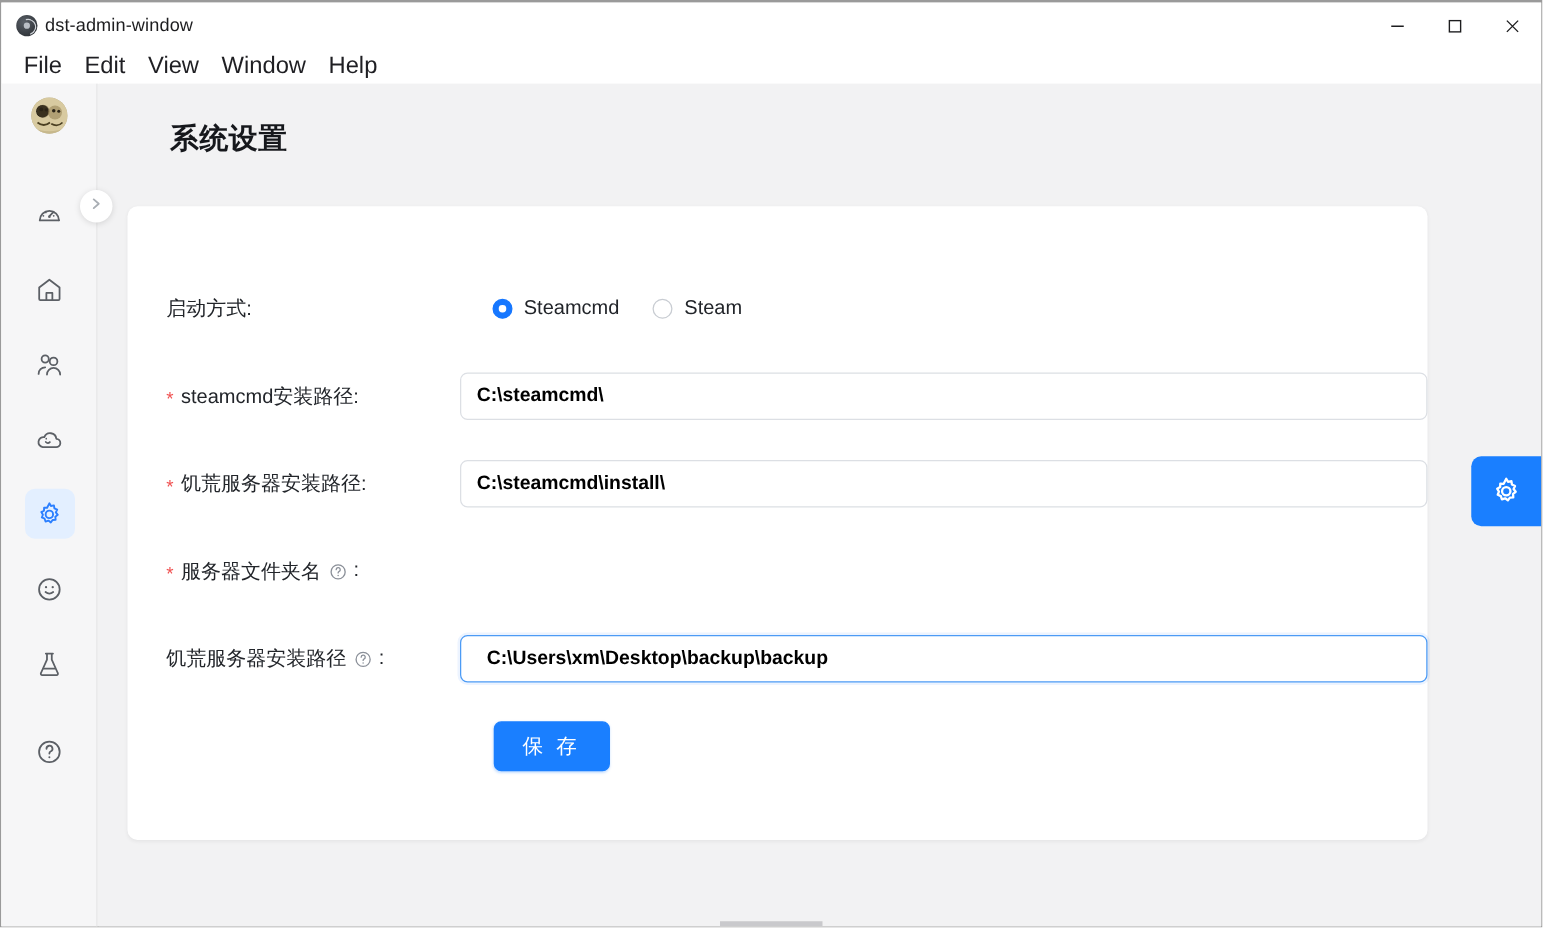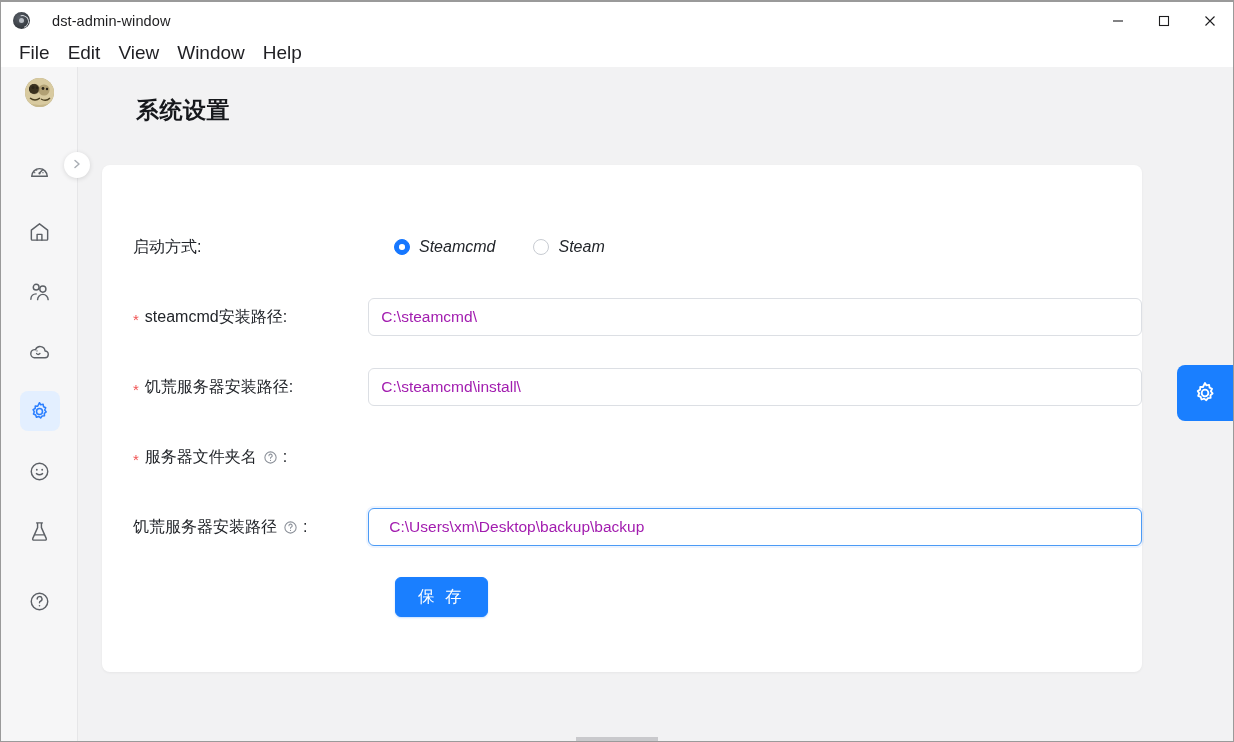--- a/index.html
+++ b/index.html
@@ -28,21 +28,21 @@
     top: 0; left: 0;
     width: 1232px;
     height: 37px;
     background: #ffffff;
     display: flex;
     align-items: center;
   }
   .title-left {
     display: flex;
     align-items: center;
-    gap: 22px;
+    gap: 6px;
     padding-left: 12px;
   }
   .app-logo {
     width: 17px; height: 17px;
     border-radius: 50%;
     background: radial-gradient(circle at 38% 34%, #5a6068 0%, #3b4046 55%, #25282c 100%);
     position: relative;
     flex: none;
   }
   .app-logo::before {
@@ -239,23 +239,22 @@
   .help-icon {
     display: inline-flex;
     margin: 0 3px 0 4px;
     color: #8b9099;
   }
   .help-icon svg { display: block; }
 
   .radio-group {
     display: flex;
     align-items: center;
-    gap: 38px;
+    gap: 27px;
     margin-left: 22px;
-    font-style: italic;
   }
   .radio {
     display: flex;
     align-items: center;
     gap: 9px;
     font-size: 16px;
     color: #22252a;
   }
   .radio .dot {
     width: 16px; height: 16px;
@@ -279,23 +278,24 @@
   }
 
   .text-input {
     width: 786px;
     height: 38px;
     border: 1px solid #dcdfe4;
     border-radius: 6px;
     background: #ffffff;
     font-family: "Liberation Sans", sans-serif;
     font-size: 15.5px;
-    color: #a21caf;
+    color: #000000;
     padding: 0 12px;
     outline: none;
+    font-weight: bold;
   }
   .text-input.focused {
     border-color: #4c9bf5;
     box-shadow: 0 0 0 2px rgba(22,119,255,.08);
     padding-left: 20px;
   }
 
   .save-row {
     position: absolute;
     top: 412px; left: 293px;

